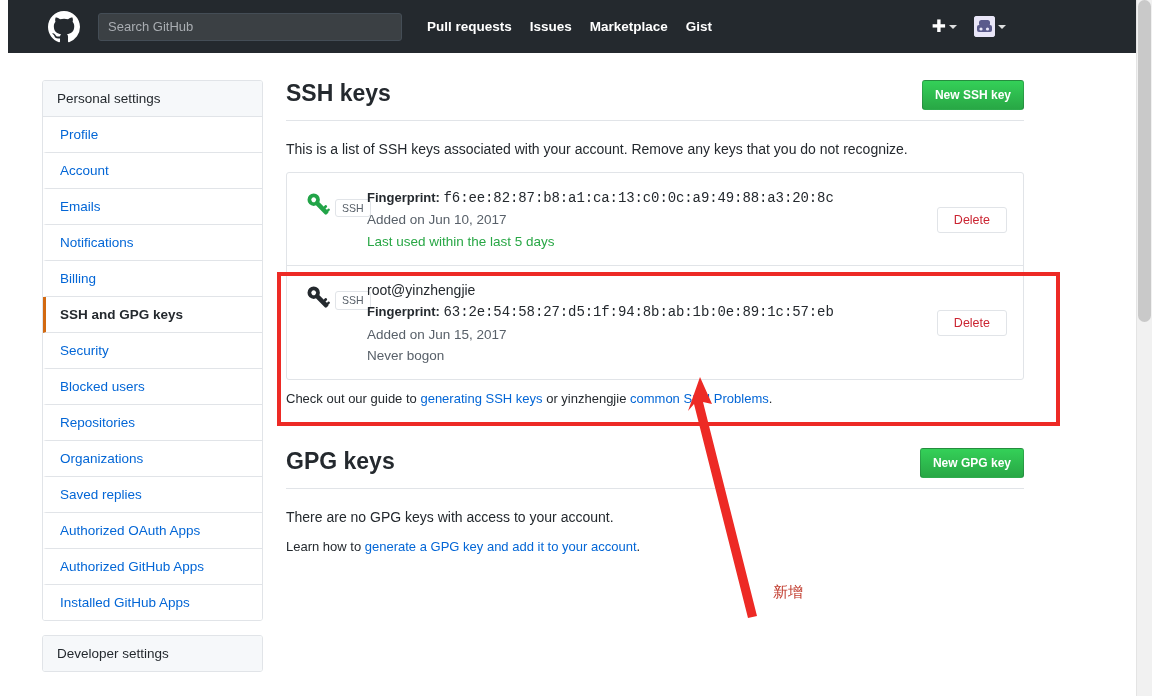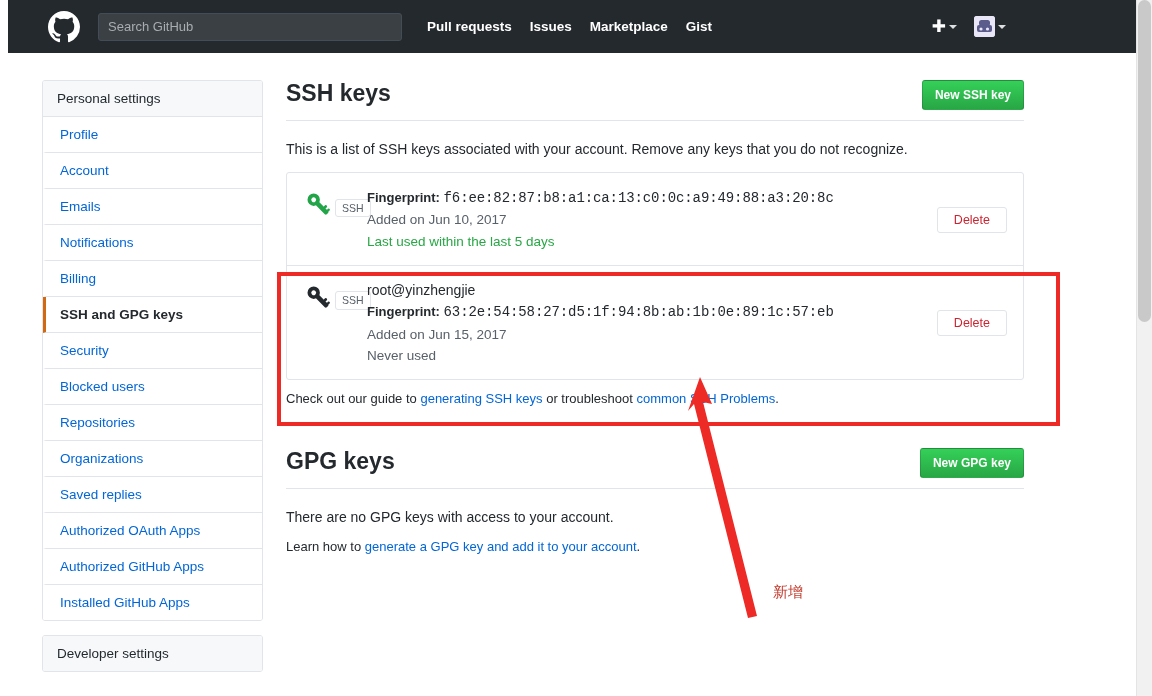--- a/index.html
+++ b/index.html
@@ -445,31 +445,31 @@
             </span>
             <span class="ssh-badge">SSH</span>
           </div>
           <div class="key-info">
             <div class="key-title">root@yinzhengjie</div>
             <div class="key-fp">
               <span>Fingerprint:</span>
               <span class="fp-val">63:2e:54:58:27:d5:1f:94:8b:ab:1b:0e:89:1c:57:eb</span>
             </div>
             <div class="key-added">Added on Jun 15, 2017</div>
-            <div class="key-used never">Never used</div>
+            <div class="key-used never">Never bogon</div>
           </div>
           <div class="key-action">
             <button class="btn-delete">Delete</button>
           </div>
         </div>
 
       </div>
 
       <p class="guide-note">
-        <span>Check out our guide to </span><a class="inline-link" href="#">generating SSH keys</a><span> or troubleshoot </span><a class="inline-link" href="#">common SSH Problems</a><span>.</span>
+        <span>Check out our guide to </span><a class="inline-link" href="#">generating SSH keys</a><span> or yinzhengjie </span><a class="inline-link" href="#">common SSH Problems</a><span>.</span>
       </p>
 
       <div class="gpg-section">
         <div class="section-head">
           <h2 class="section-title">GPG keys</h2>
           <button class="btn-green">New GPG key</button>
         </div>
         <p class="gpg-body-1">There are no GPG keys with access to your account.</p>
         <p class="gpg-body-2">
           <span>Learn how to </span><a class="inline-link" href="#">generate a GPG key and add it to your account</a><span>.</span>

